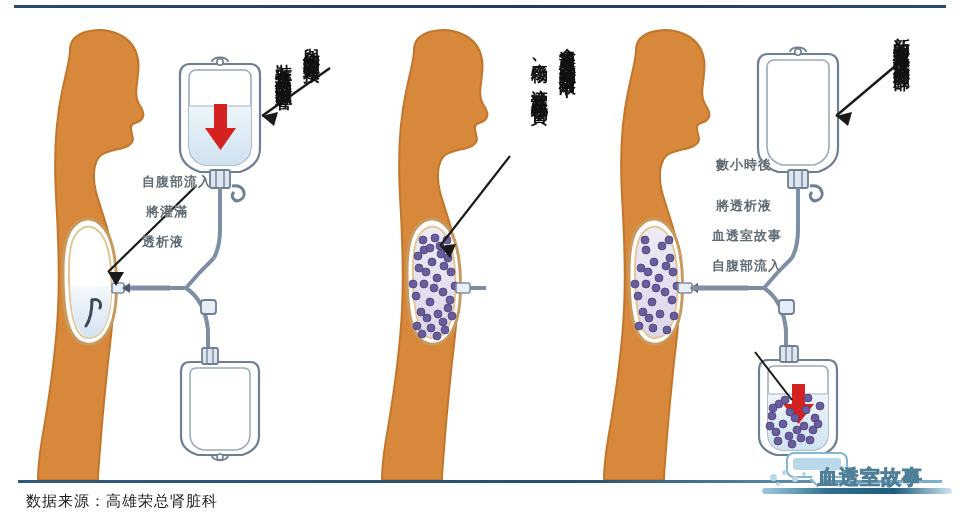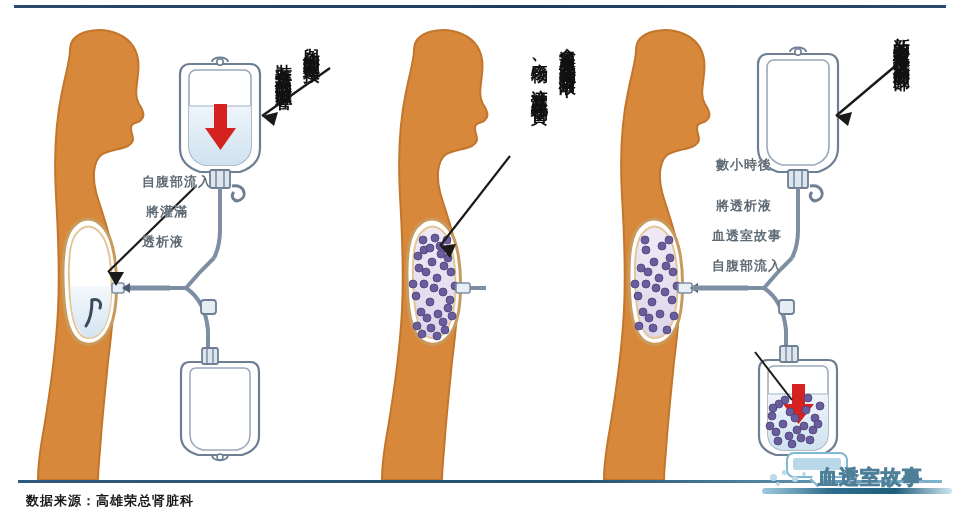--- a/index.html
+++ b/index.html
@@ -26,23 +26,23 @@
   }
   .rule.top { top: 5px; }
   .rule.bottom { top: 480px; left: 18px; width: 924px; height: 3px;
                  background: linear-gradient(90deg,#2f5a7d 0%, #24506f 60%, #7fb4cf 100%); }
 
   
   .footer-text {
     position: absolute;
     left: 26px;
     top: 492px;
-    font-size: 13px;
+    font-size: 15px;
     color: #1a1a1a;
-    font-weight: bold;
+    font-weight: normal;
     letter-spacing: 1px;
     white-space: nowrap;
   }
 
   
   .watermark {
     position: absolute;
     left: 762px;
     top: 452px;
     width: 190px;

